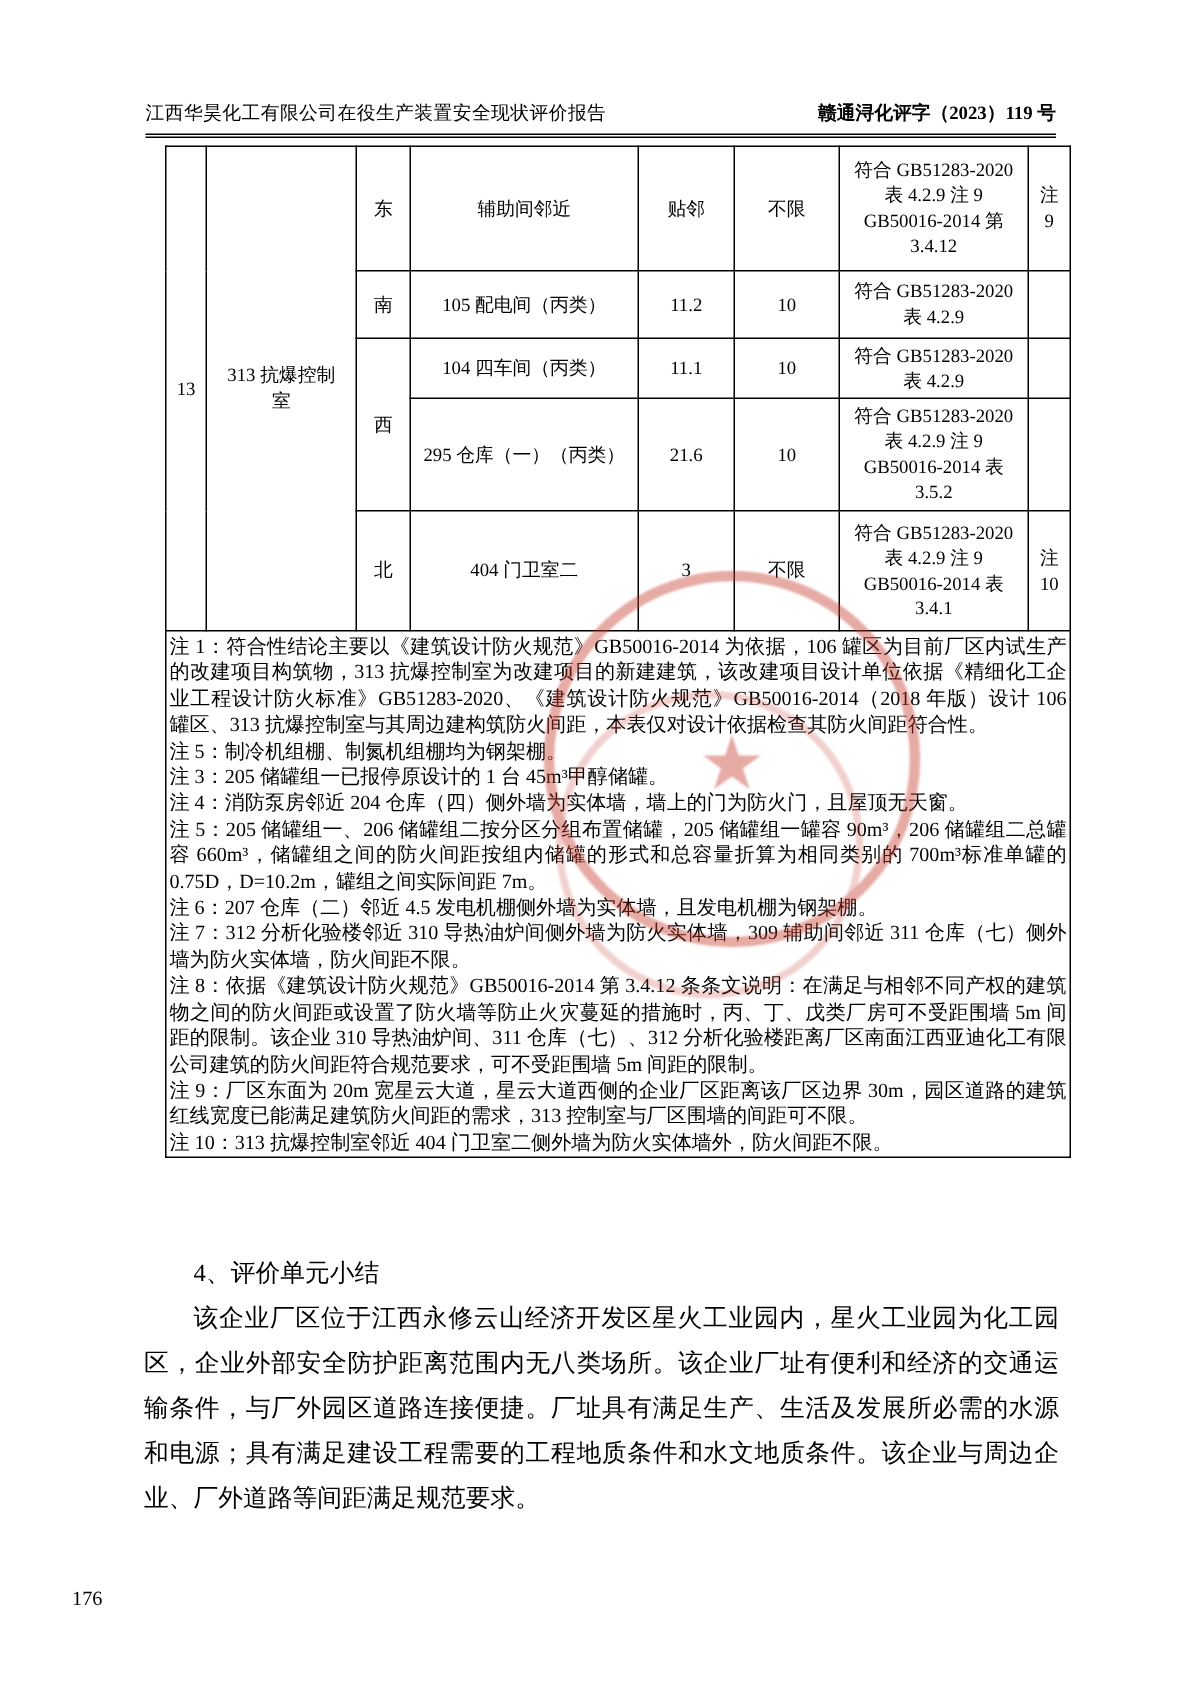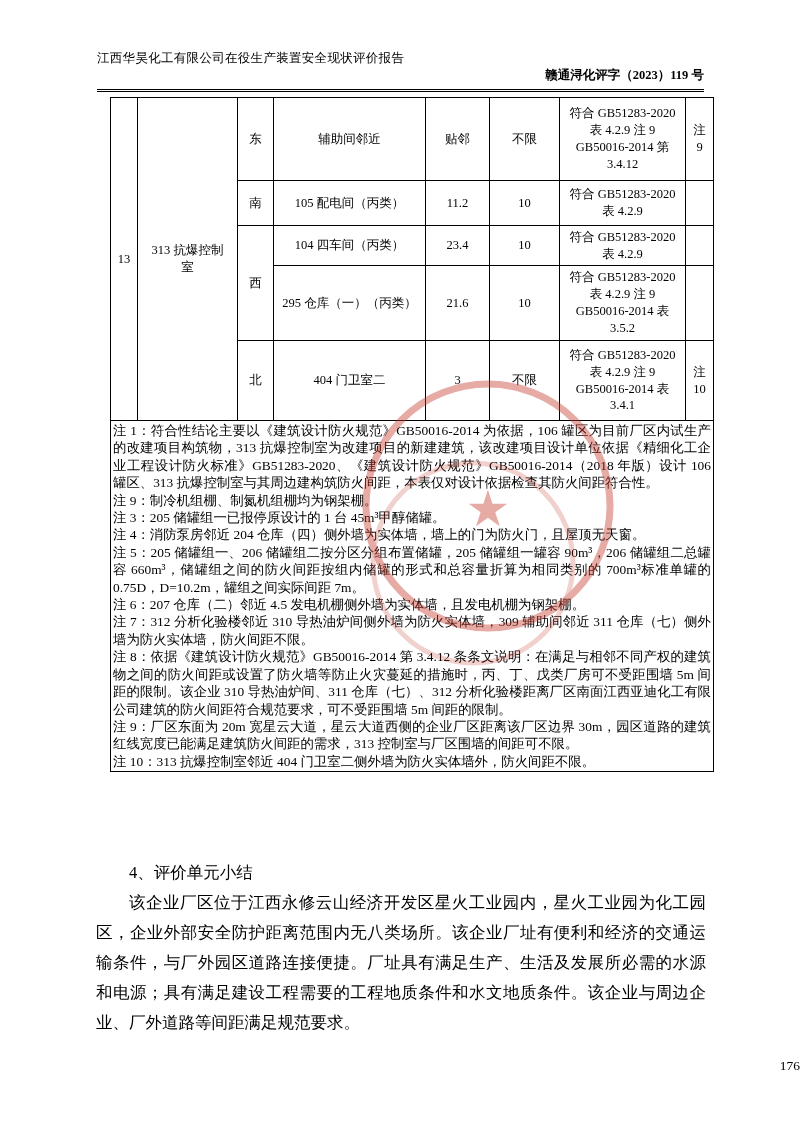--- a/index.html
+++ b/index.html
@@ -4,21 +4,21 @@
 <style>
   * { margin:0; padding:0; box-sizing:border-box; }
   html,body { width:800px; height:1131px; }
   body {
     position:relative; background:#ffffff; color:#000;
     font-family:"Liberation Serif","DejaVu Serif",serif;
     overflow:hidden;
   }
   .header {
     position:absolute; top:50px; left:97px; width:607px;
-    display:flex; justify-content:space-between; 
+    display:flex; justify-content:space-between; align-items:flex-end;
     font-size:12.5px; padding-bottom:5px; border-bottom:3px double #000;
   }
   .header .h-left { letter-spacing:.3px; }
   .header .h-right { font-weight:bold;margin-top:17px; }
 
   table.main {
     position:absolute; top:97px; left:110px;
     border-collapse:collapse; table-layout:fixed; width:603px;
     font-size:12.5px; line-height:1.35;
   }
@@ -30,29 +30,29 @@
   tr.r1{height:83px} tr.r2{height:45px} tr.r3{height:40px}
   tr.r4{height:75px} tr.r5{height:80px}
   td.notes-cell {
     text-align:left; vertical-align:top; padding:5px 7px 6px 7px;
     font-size:13.4px; line-height:17.4px;
   }
   .note-line { text-align:justify; }
 
   .body-text {
     position:absolute; left:96px; width:610px; top:834px;
-    font-size:16.5px; line-height:30px; text-align:justify;margin-top:24px;
+    font-size:16.5px; line-height:30px; text-align:justify;
   }
   .body-text .heading { text-indent:2em; }
   .body-text p { text-indent:2em;font-family:Liberation Serif, serif; }
   .body-text p.gap { margin-top:0; }
 
   .pageno {
     position:absolute; top:1058px; left:0; width:100%;
-    text-align:right; font-size:13.5px;padding-left:48px;
+    text-align:left; font-size:13.5px;padding-left:48px;
   }
 
   .seal {
     position:absolute; left:358px; top:376px; width:262px; height:300px;
     opacity:.42; filter:blur(.6px); pointer-events:none; z-index:5;
   }
 </style>
 </head>
 <body>
 
@@ -93,21 +93,21 @@
     <td>105 配电间（丙类）</td>
     <td>11.2</td>
     <td>10</td>
     <td class="pre">符合 GB51283-2020
 表 4.2.9</td>
     <td></td>
   </tr>
   <tr class="r3">
     <td rowspan="2">西</td>
     <td>104 四车间（丙类）</td>
-    <td>23.4</td>
+    <td>11.1</td>
     <td>10</td>
     <td class="pre">符合 GB51283-2020
 表 4.2.9</td>
     <td></td>
   </tr>
   <tr class="r4">
     <td>295 仓库（一）（丙类）</td>
     <td>21.6</td>
     <td>10</td>
     <td class="pre">符合 GB51283-2020
@@ -124,21 +124,21 @@
     <td class="pre">符合 GB51283-2020
 表 4.2.9 注 9
 GB50016-2014 表
 3.4.1</td>
     <td class="pre">注
 10</td>
   </tr>
   <tr>
     <td colspan="8" class="notes-cell">
       <div class="note-line">注 1：符合性结论主要以《建筑设计防火规范》GB50016-2014 为依据，106 罐区为目前厂区内试生产的改建项目构筑物，313 抗爆控制室为改建项目的新建建筑，该改建项目设计单位依据《精细化工企业工程设计防火标准》GB51283-2020、《建筑设计防火规范》GB50016-2014（2018 年版）设计 106 罐区、313 抗爆控制室与其周边建构筑防火间距，本表仅对设计依据检查其防火间距符合性。</div>
-      <div class="note-line">注 9：制冷机组棚、制氮机组棚均为钢架棚。</div>
+      <div class="note-line">注 5：制冷机组棚、制氮机组棚均为钢架棚。</div>
       <div class="note-line">注 3：205 储罐组一已报停原设计的 1 台 45m³甲醇储罐。</div>
       <div class="note-line">注 4：消防泵房邻近 204 仓库（四）侧外墙为实体墙，墙上的门为防火门，且屋顶无天窗。</div>
       <div class="note-line">注 5：205 储罐组一、206 储罐组二按分区分组布置储罐，205 储罐组一罐容 90m³，206 储罐组二总罐容 660m³，储罐组之间的防火间距按组内储罐的形式和总容量折算为相同类别的 700m³标准单罐的 0.75D，D=10.2m，罐组之间实际间距 7m。</div>
       <div class="note-line">注 6：207 仓库（二）邻近 4.5 发电机棚侧外墙为实体墙，且发电机棚为钢架棚。</div>
       <div class="note-line">注 7：312 分析化验楼邻近 310 导热油炉间侧外墙为防火实体墙，309 辅助间邻近 311 仓库（七）侧外墙为防火实体墙，防火间距不限。</div>
       <div class="note-line">注 8：依据《建筑设计防火规范》GB50016-2014 第 3.4.12 条条文说明：在满足与相邻不同产权的建筑物之间的防火间距或设置了防火墙等防止火灾蔓延的措施时，丙、丁、戊类厂房可不受距围墙 5m 间距的限制。该企业 310 导热油炉间、311 仓库（七）、312 分析化验楼距离厂区南面江西亚迪化工有限公司建筑的防火间距符合规范要求，可不受距围墙 5m 间距的限制。</div>
       <div class="note-line">注 9：厂区东面为 20m 宽星云大道，星云大道西侧的企业厂区距离该厂区边界 30m，园区道路的建筑红线宽度已能满足建筑防火间距的需求，313 控制室与厂区围墙的间距可不限。</div>
       <div class="note-line">注 10：313 抗爆控制室邻近 404 门卫室二侧外墙为防火实体墙外，防火间距不限。</div>
     </td>
   </tr>

